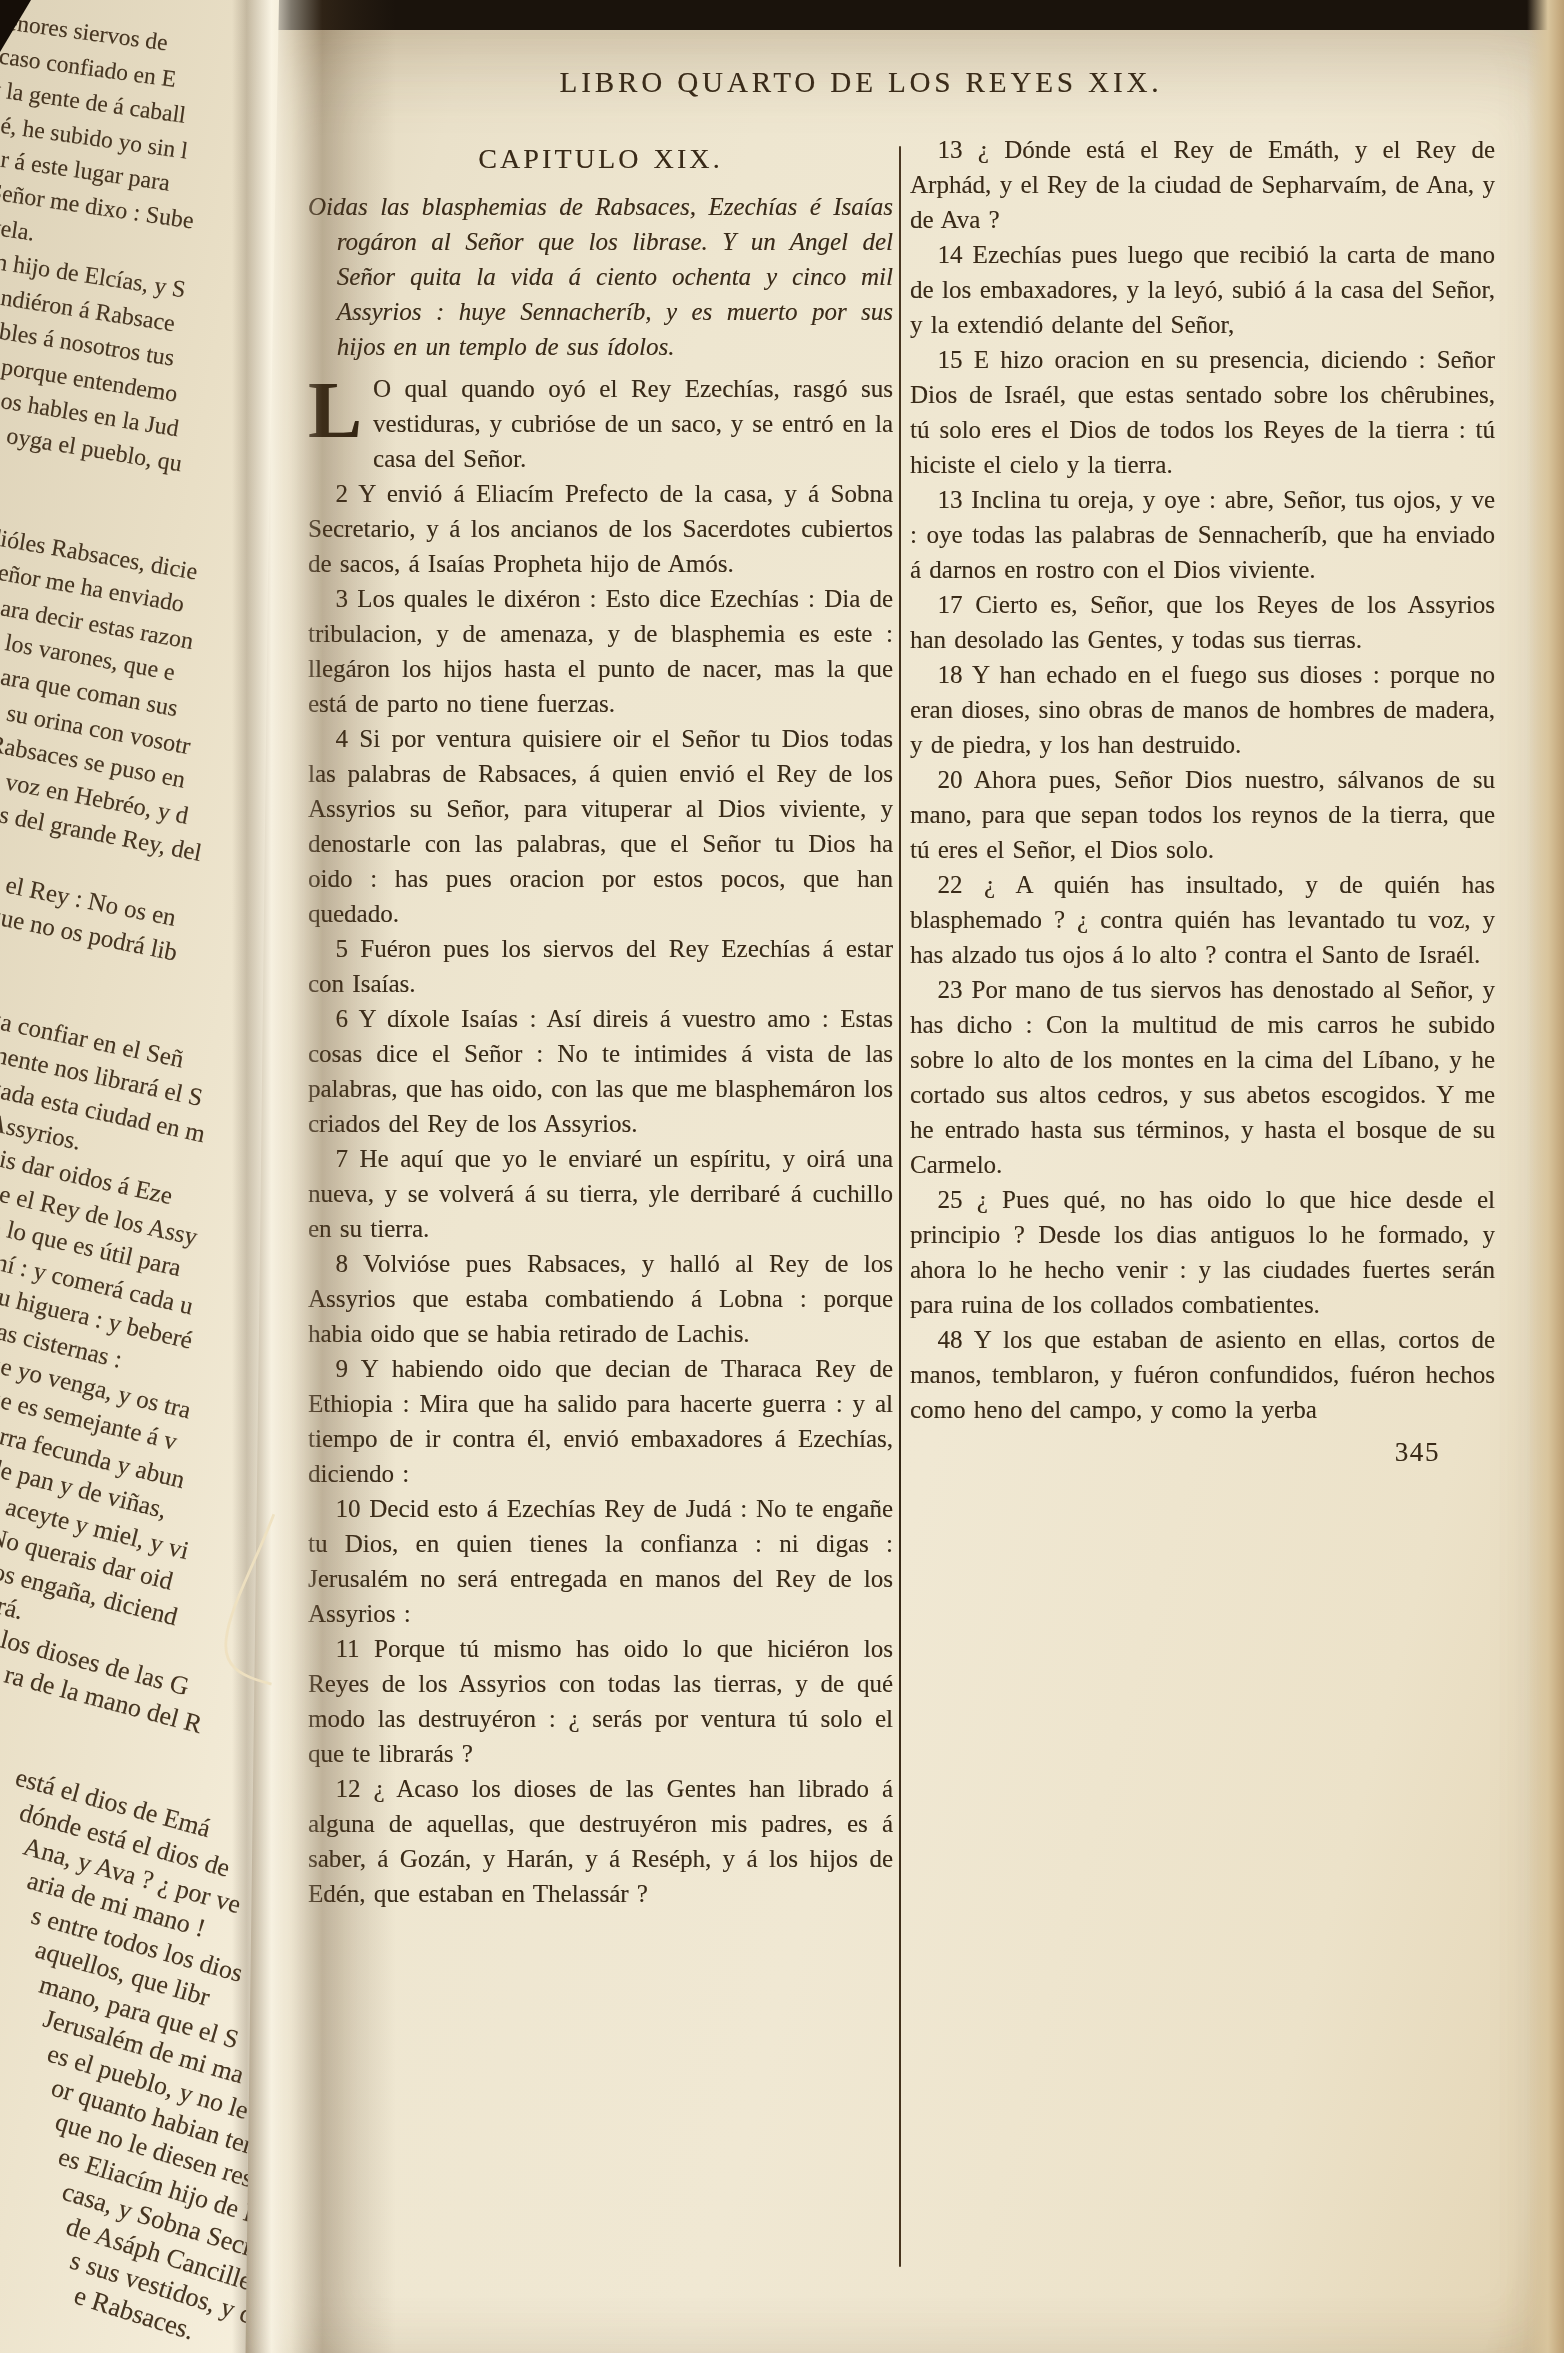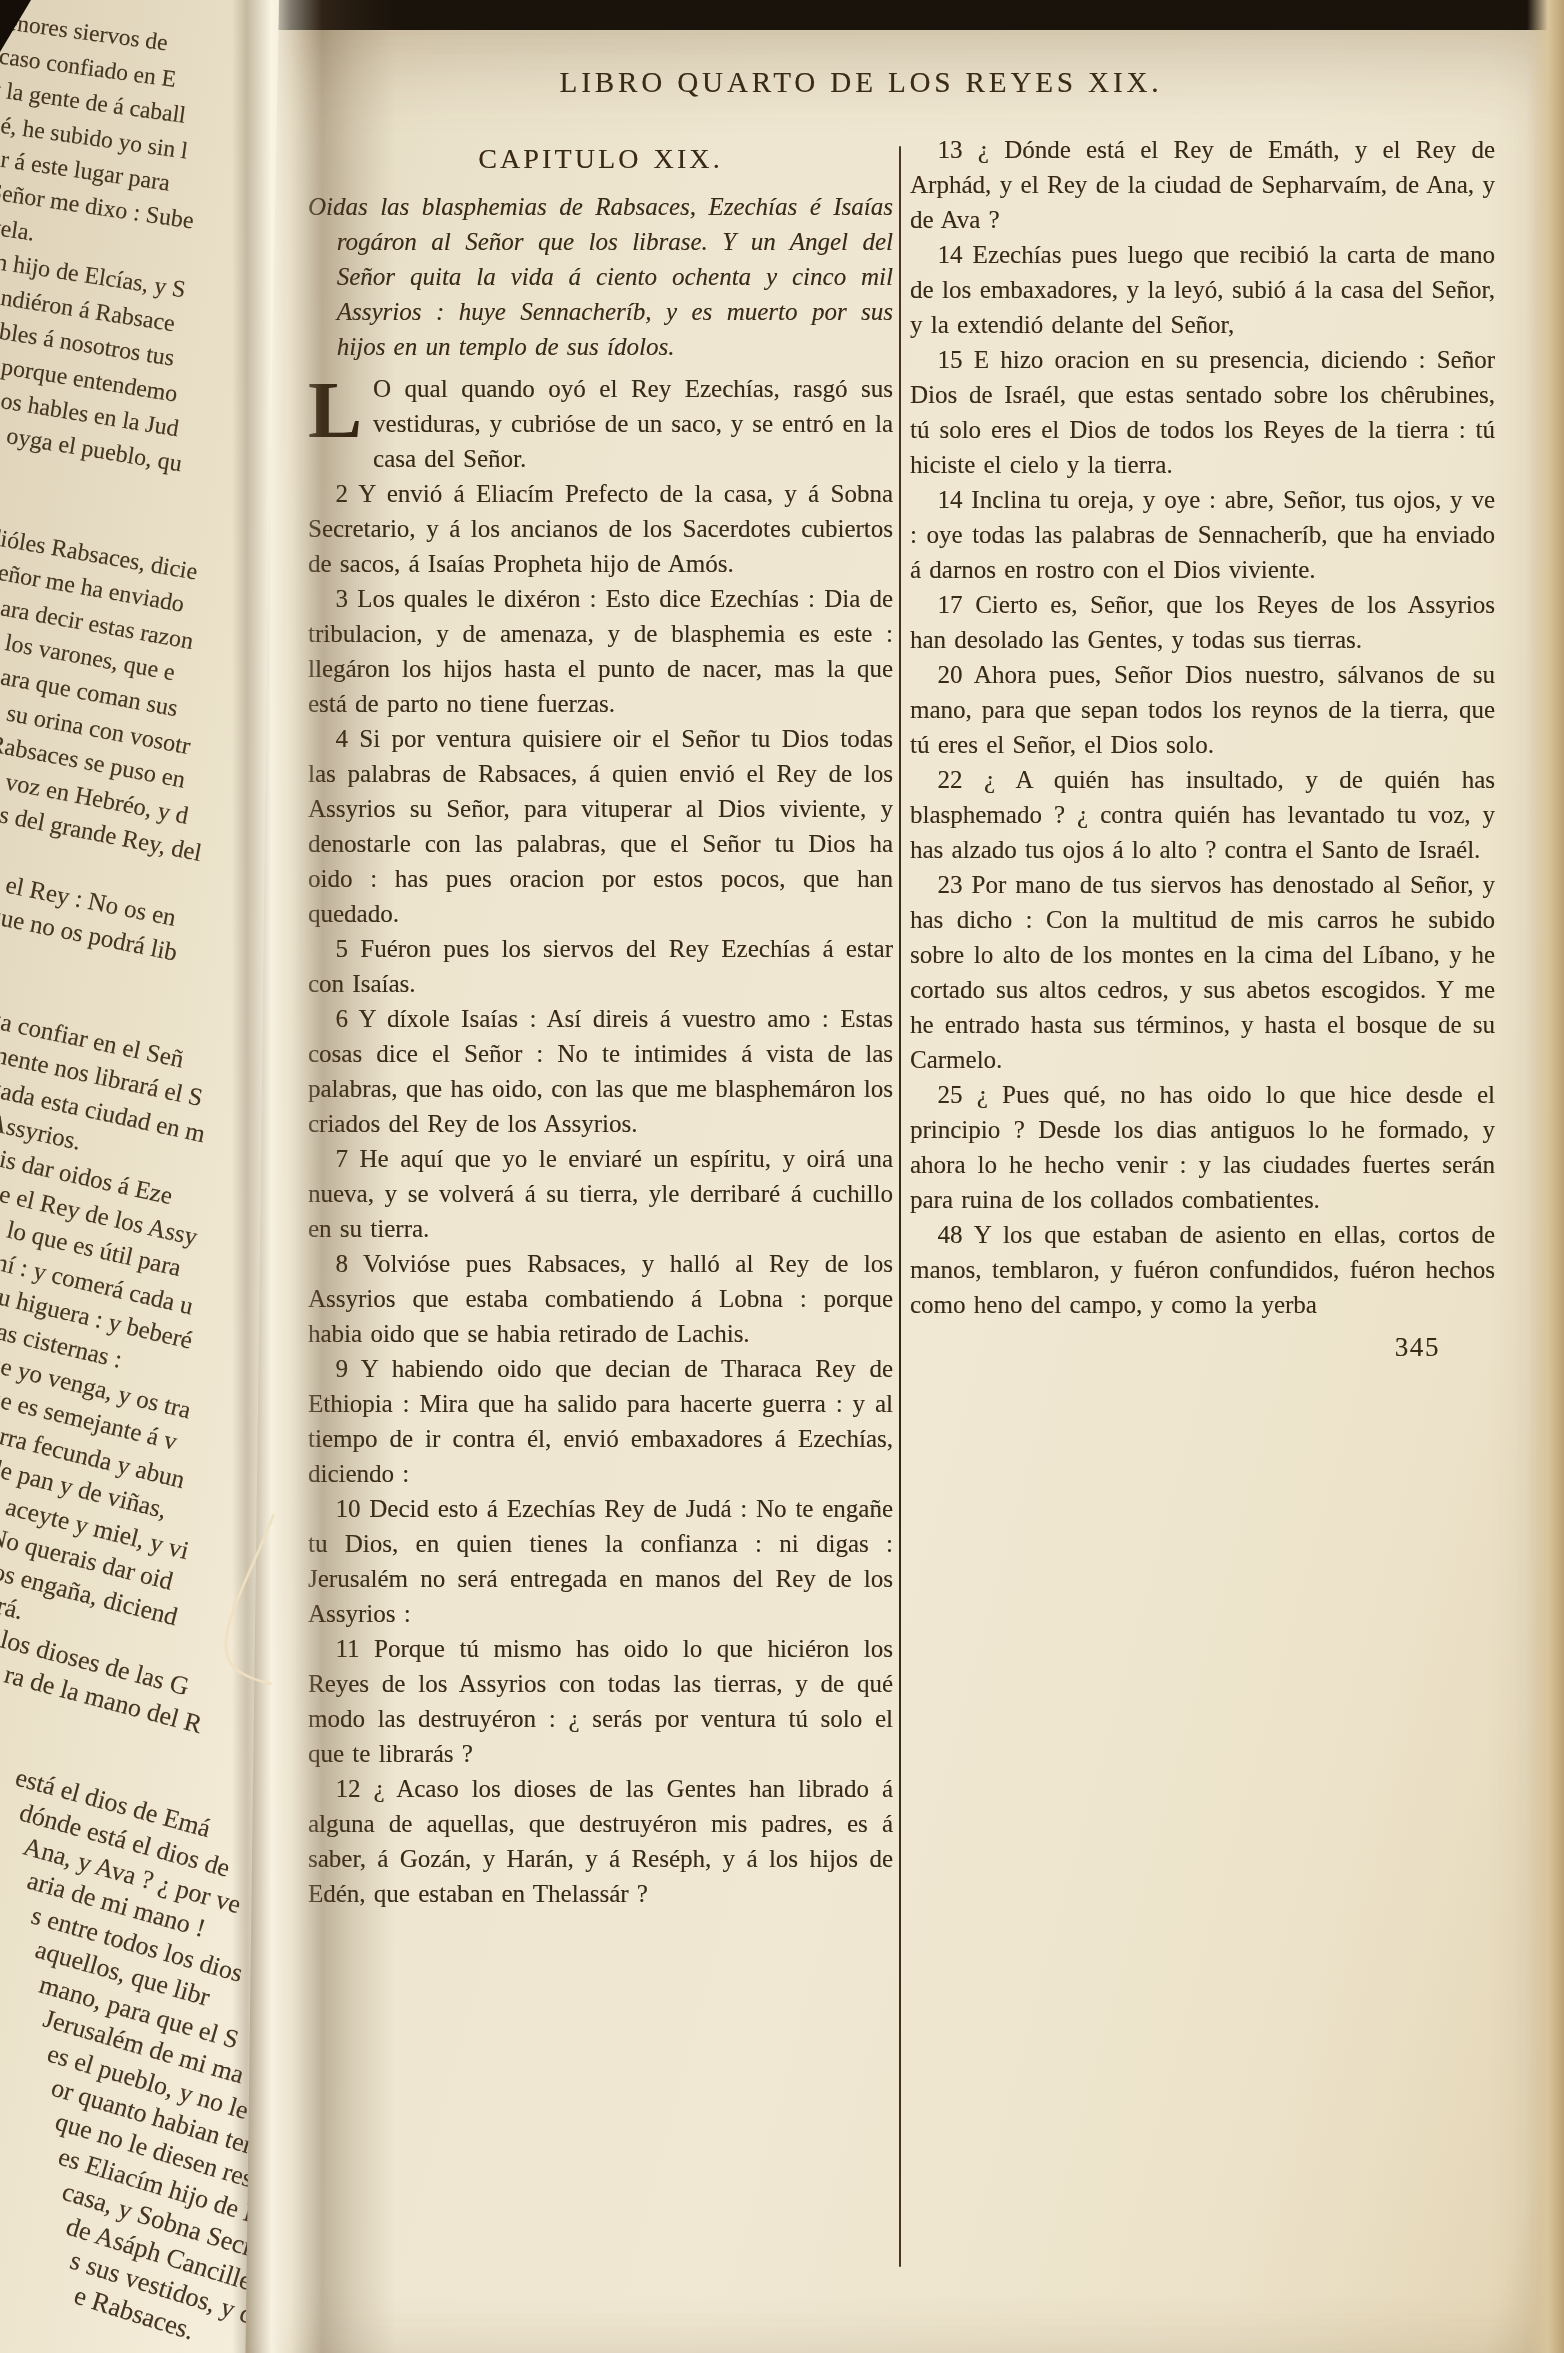--- a/index.html
+++ b/index.html
@@ -191,22 +191,23 @@
         </div>
     </div>
 
     <div class="divider"></div>
 
     <div class="col col-right">
       <div>
           <p class="verse">13 ¿ Dónde está el Rey de Emáth, y el Rey de Arphád, y el Rey de la ciudad de Sepharvaím, de Ana, y de Ava ?</p>
           <p class="verse">14 Ezechías pues luego que recibió la carta de mano de los embaxadores, y la leyó, subió á la casa del Señor, y la extendió delante del Señor,</p>
           <p class="verse">15 E hizo oracion en su presencia, diciendo : Señor Dios de Israél, que estas sentado sobre los chêrubines, tú solo eres el Dios de todos los Reyes de la tierra : tú hiciste el cielo y la tierra.</p>
-          <p class="verse">14 Inclina tu oreja, y oye : abre, Señor, tus ojos, y ve : oye todas las palabras de Sennacheríb, que ha enviado á darnos en rostro con el Dios viviente.</p>
+          <p class="verse">13 Inclina tu oreja, y oye : abre, Señor, tus ojos, y ve : oye todas las palabras de Sennacheríb, que ha enviado á darnos en rostro con el Dios viviente.</p>
           <p class="verse">17 Cierto es, Señor, que los Reyes de los Assyrios han desolado las Gentes, y todas sus tierras.</p>
+          <p class="verse">18 Y han echado en el fuego sus dioses : porque no eran dioses, sino obras de manos de hombres de madera, y de piedra, y los han destruido.</p>
           <p class="verse">20 Ahora pues, Señor Dios nuestro, sálvanos de su mano, para que sepan todos los reynos de la tierra, que tú eres el Señor, el Dios solo.</p>
           <p class="verse">22 ¿ A quién has insultado, y de quién has blasphemado ? ¿ contra quién has levantado tu voz, y has alzado tus ojos á lo alto ? contra el Santo de Israél.</p>
           <p class="verse">23 Por mano de tus siervos has denostado al Señor, y has dicho : Con la multitud de mis carros he subido sobre lo alto de los montes en la cima del Líbano, y he cortado sus altos cedros, y sus abetos escogidos. Y me he entrado hasta sus términos, y hasta el bosque de su Carmelo.</p>
           <p class="verse">25 ¿ Pues qué, no has oido lo que hice desde el principio ? Desde los dias antiguos lo he formado, y ahora lo he hecho venir : y las ciudades fuertes serán para ruina de los collados combatientes.</p>
           <p class="verse">48 Y los que estaban de asiento en ellas, cortos de manos, temblaron, y fuéron confundidos, fuéron hechos como heno del campo, y como la yerba</p>
         </div>
       <div class="page-number">345</div>
     </div>
   </div>
 

